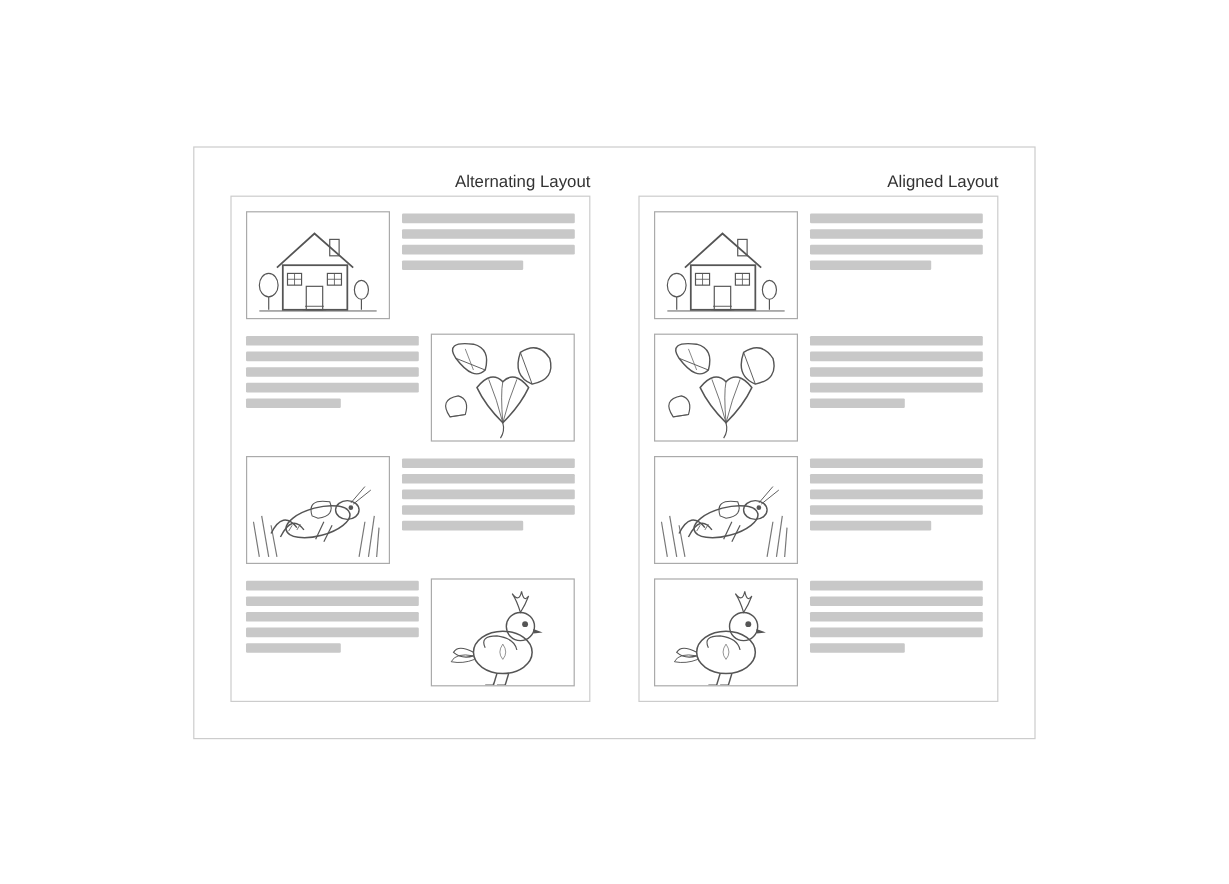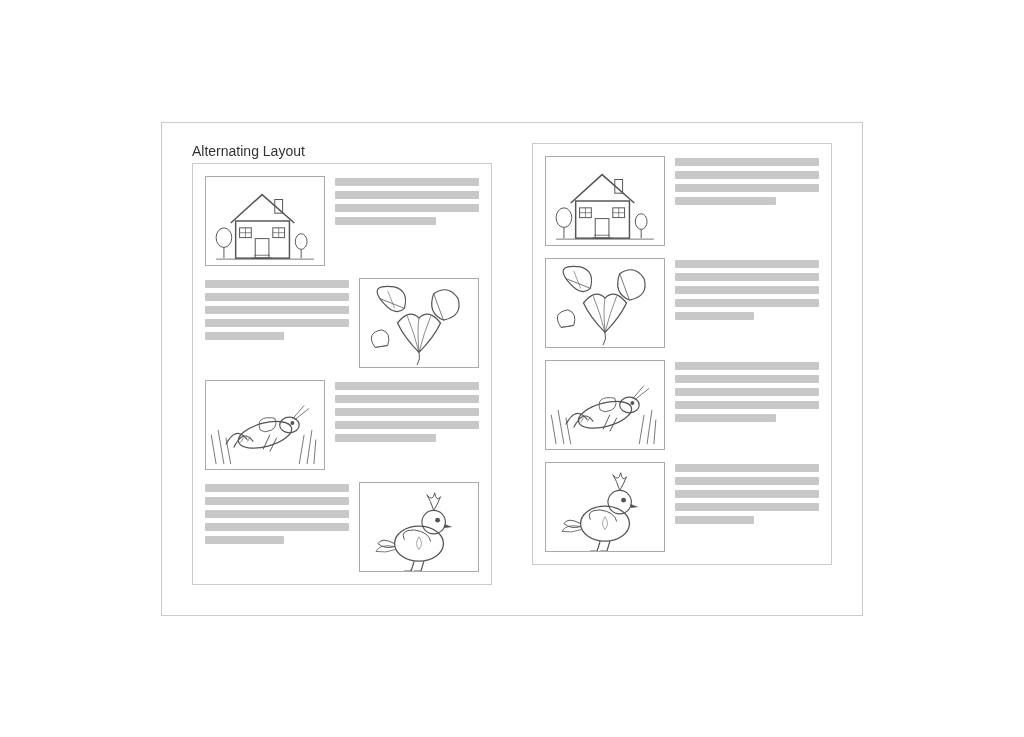--- a/index.html
+++ b/index.html
@@ -16,21 +16,21 @@
       display: flex;
       gap: 40px;
       border: 1px solid #ccc;
       padding: 20px 30px 30px;
       background: #fff;
     }
     .layout-section {
       width: 300px;
     }
     .section-title {
-      text-align: left;
+      text-align: right;
       font-size: 14px;
       color: #333;
       margin-bottom: 4px;
       font-weight: normal;
     }
     .layout-panel {
       border: 1px solid #ccc;
       padding: 12px;
       background: #fff;
     }
@@ -235,20 +235,21 @@
 
             <path d="M60,55 Q55,62 60,68 Q65,62 60,55Z" fill="none" stroke="#666" stroke-width="0.6"></path>
           </svg>
         </div>
       </div>
 
     </div>
   </div>
 
   <div class="layout-section">
+    <div class="section-title">Aligned Layout</div>
     <div class="layout-panel">
 
       <div class="row">
         <div class="img-box img-size-normal">
           <svg viewBox="0 0 120 90" xmlns="http://www.w3.org/2000/svg">
             <rect x="30" y="45" width="55" height="38" fill="none" stroke="#555" stroke-width="1.5"></rect>
             <polyline points="25,47 57,18 90,47" fill="none" stroke="#555" stroke-width="1.5"></polyline>
             <rect x="50" y="63" width="14" height="20" fill="none" stroke="#555" stroke-width="1"></rect>
             <rect x="34" y="52" width="12" height="10" fill="none" stroke="#555" stroke-width="1"></rect>
             <line x1="40" y1="52" x2="40" y2="62" stroke="#555" stroke-width="0.7"></line>

